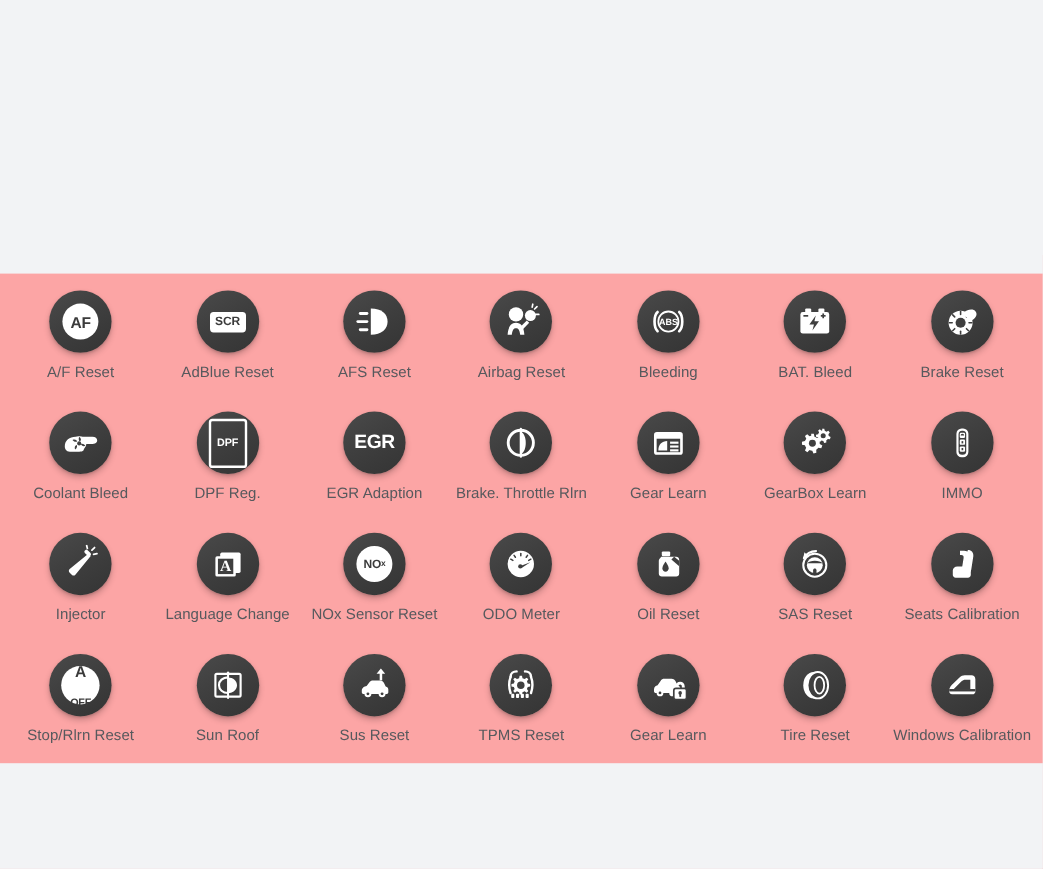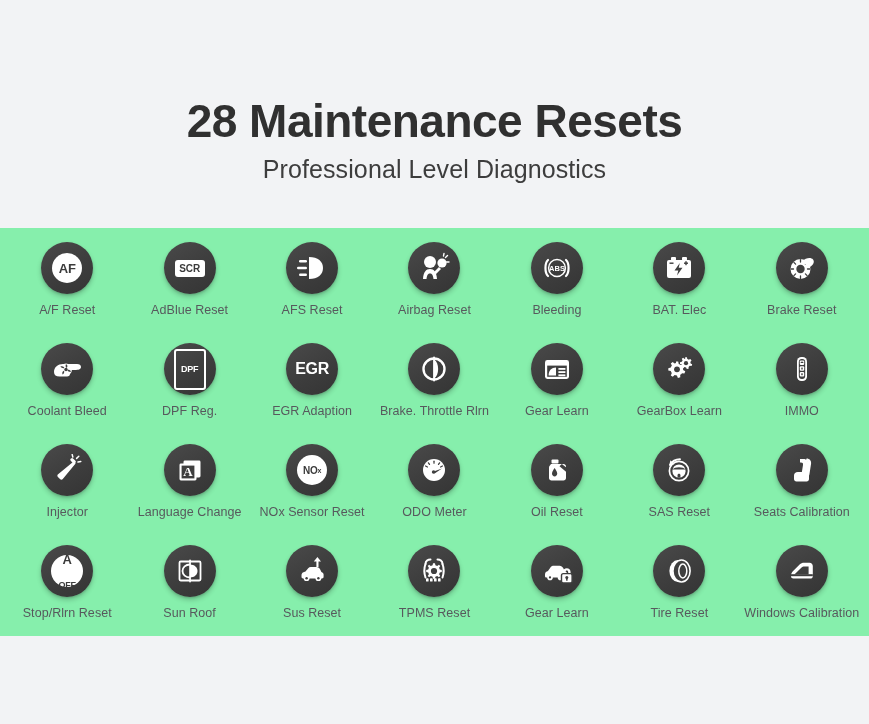--- a/index.html
+++ b/index.html
@@ -46,21 +46,21 @@
     letter-spacing: 0.1px;
   }
 
   
   .icon-band {
     position: absolute;
     top: 228px;
     left: 0;
     width: 869px;
     height: 408px;
-    background: #86efac;
+    background: #fca5a5;
   }
 
   .grid {
     position: absolute;
     top: 0;
     left: 0;
     width: 869px;
     padding: 14px 6px 0 6px;
     display: grid;
     grid-template-columns: repeat(7, 1fr);
@@ -147,24 +147,20 @@
     color: #3b3b3b; line-height: 1;
   }
   .aoff .a   { font-size: 13px; font-weight: bold; margin-top: 1px; }
   .aoff .off { font-size: 9px;  font-weight: bold; letter-spacing: -0.2px; margin-top: 15px; }
 </style>
 </head>
 <body>
 
 <div class="page">
 
-  <div class="header">
-    <div class="title">28 Maintenance Resets</div>
-    <div class="subtitle">Professional Level Diagnostics</div>
-  </div>
 
   <div class="icon-band">
     <div class="grid" id="grid">
         <div class="cell">
           <div class="circle">
             <div class="badge-round af">AF</div>
           </div>
           <div class="label">A/F Reset</div>
         </div>
         <div class="cell">
@@ -212,21 +208,21 @@
             <svg width="32" height="32" viewBox="0 0 32 32" fill="none">
               <rect x="4" y="8" width="24" height="18" rx="2" fill="#ffffff"></rect>
               <rect x="8" y="5" width="5" height="3.5" rx="1" fill="#ffffff"></rect>
               <rect x="19" y="5" width="5" height="3.5" rx="1" fill="#ffffff"></rect>
               <path d="M16.8 11 L11.5 18.5 L15.3 18.5 L14 23.5 L19.5 15.8 L15.7 15.8 Z" fill="#3f3f3f"></path>
               <rect x="6.5" y="10.5" width="4" height="1.4" fill="#3f3f3f"></rect>
               <rect x="21" y="10.5" width="4" height="1.4" fill="#3f3f3f"></rect>
               <rect x="22.3" y="9.2" width="1.4" height="4" fill="#3f3f3f"></rect>
             </svg>
           </div>
-          <div class="label">BAT. Elec</div>
+          <div class="label">BAT. Bleed</div>
         </div>
         <div class="cell">
           <div class="circle">
             <svg width="32" height="32" viewBox="0 0 32 32" fill="none">
               <circle cx="14.5" cy="17" r="10" fill="#ffffff"></circle>
               <circle cx="14.5" cy="17" r="4.2" fill="#3f3f3f"></circle>
               <g stroke="#3f3f3f" stroke-width="1.3" stroke-linecap="round">
                 <path d="M14.5 7.6 V10"></path>
                 <path d="M14.5 24 V26.4"></path>
                 <path d="M5.1 17 H7.5"></path>

